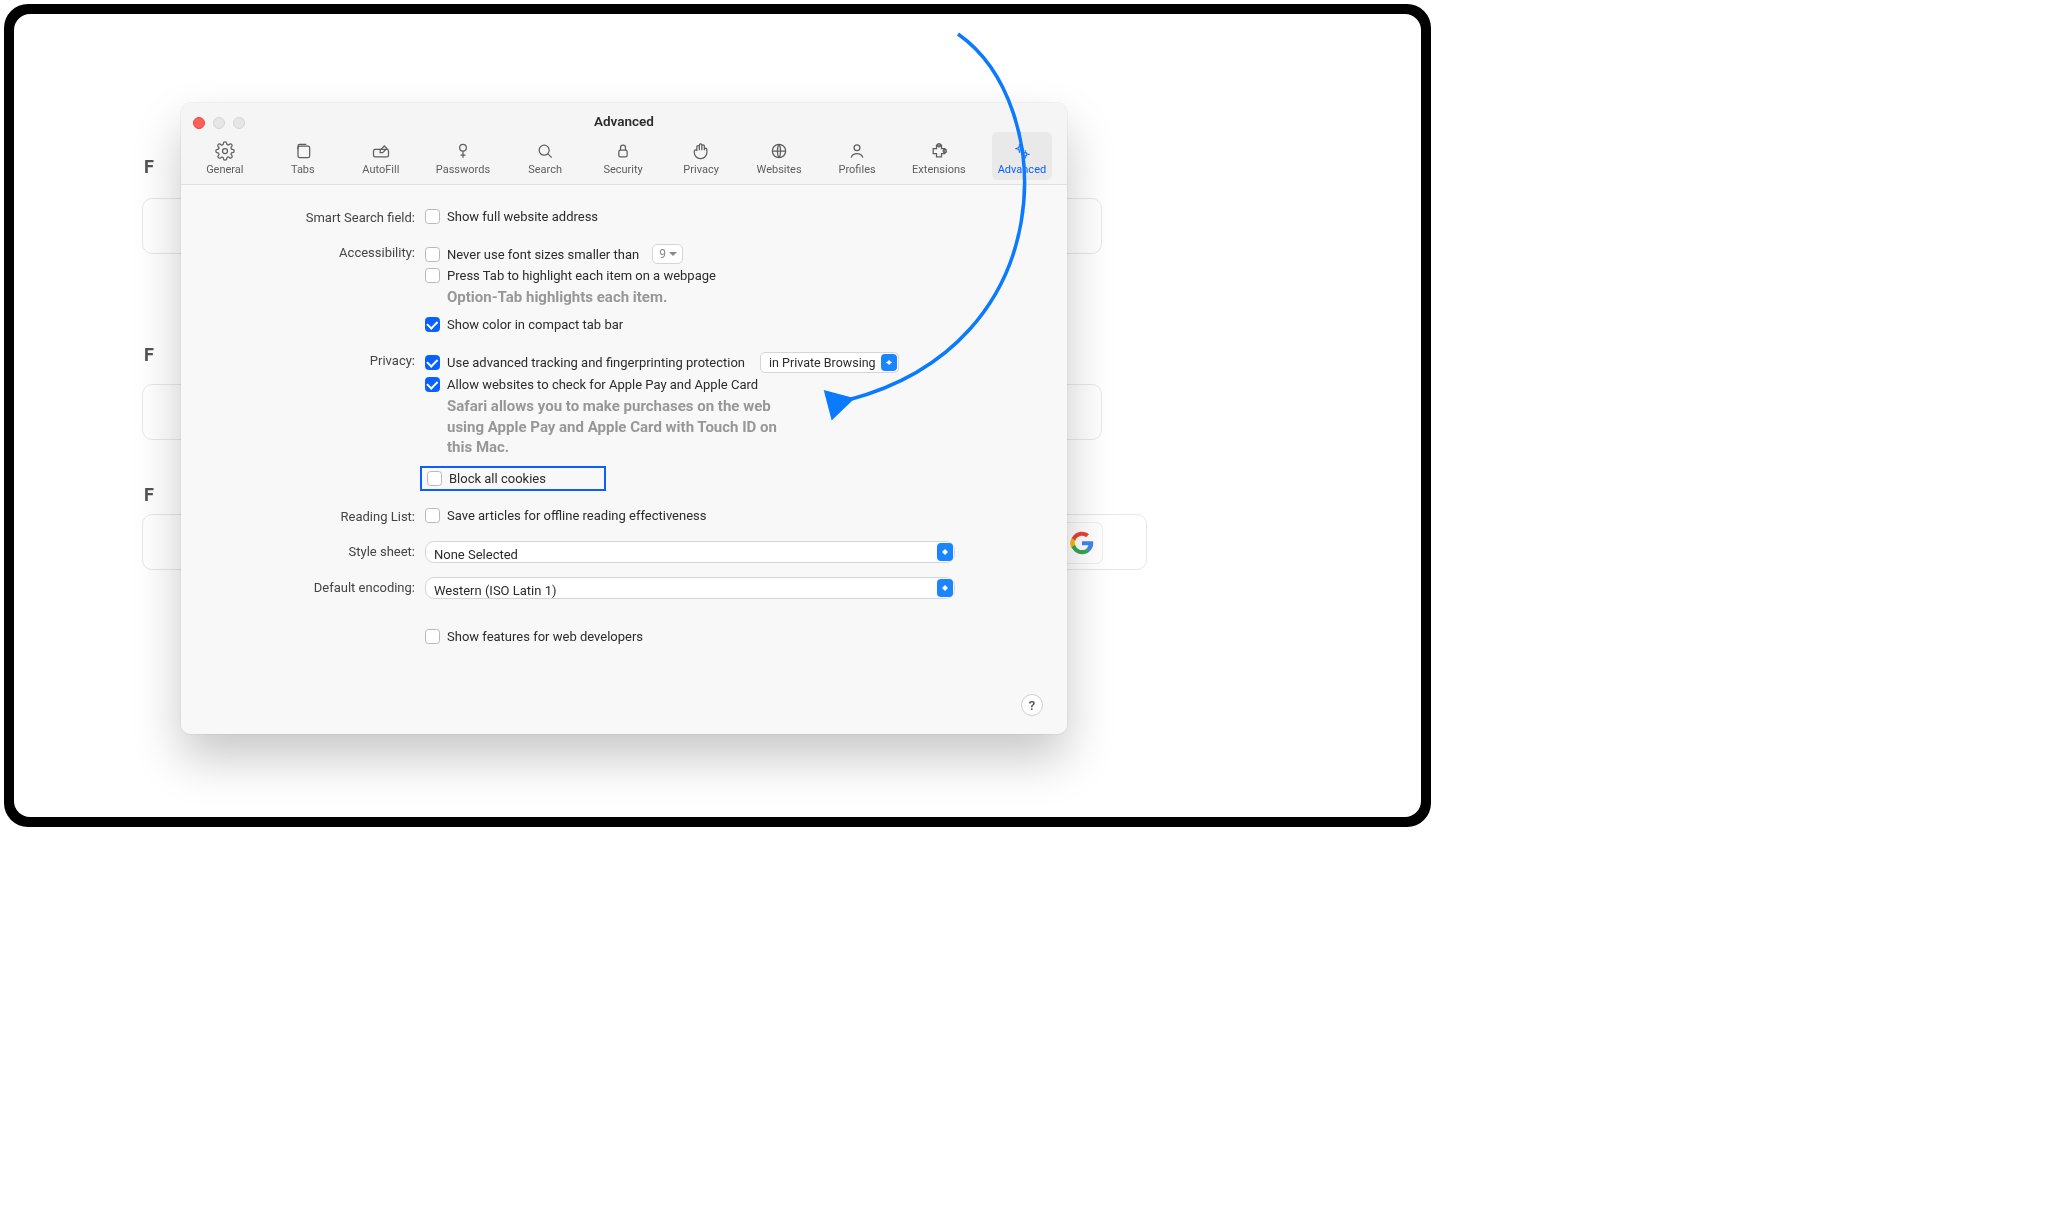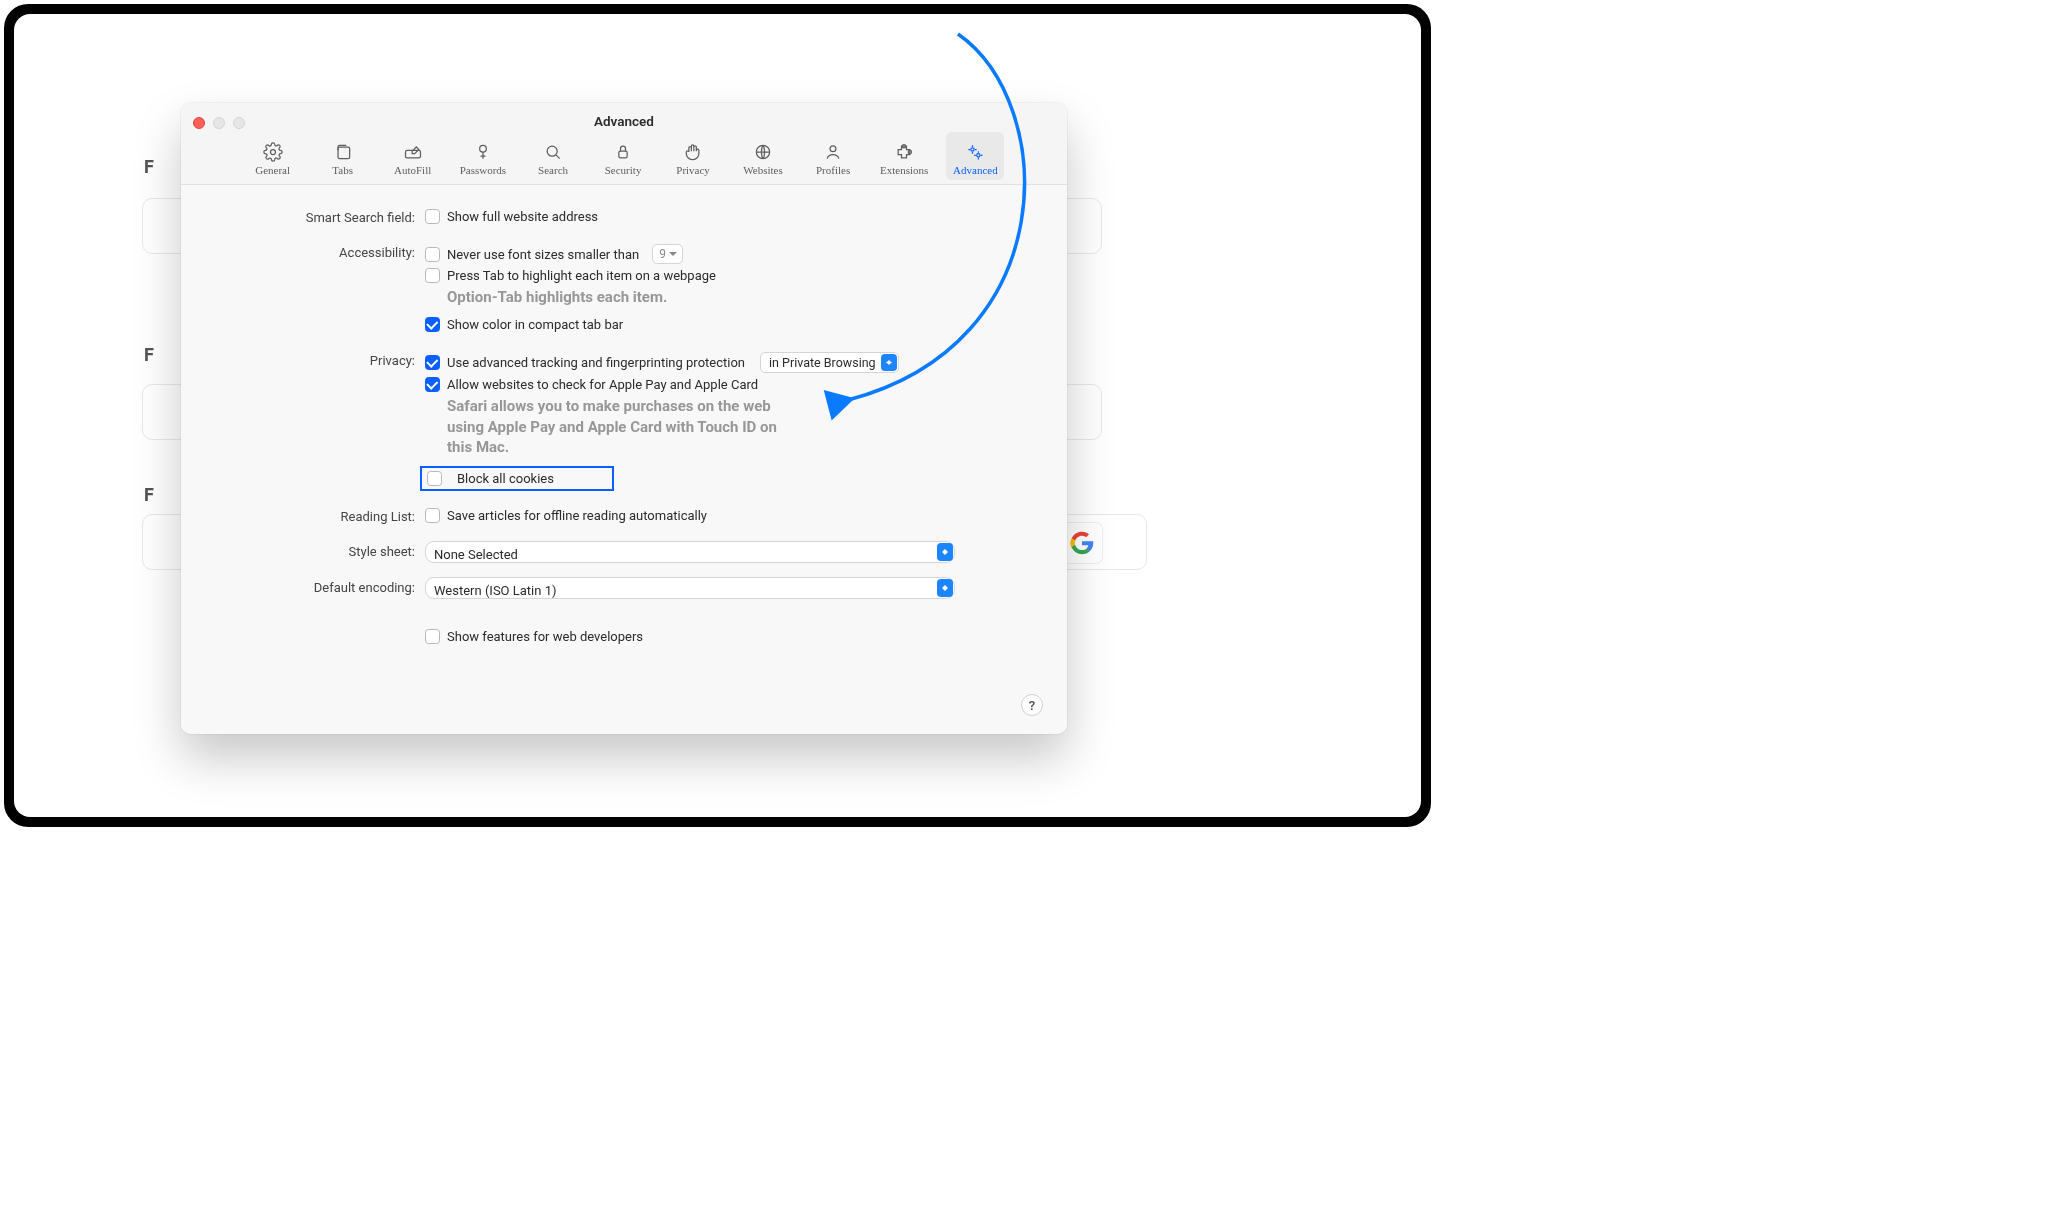--- a/index.html
+++ b/index.html
@@ -96,21 +96,21 @@
   }
   .tl { width:12px; height:12px; border-radius:50%; }
   .tl.close { background:#ff5f57; border:1px solid #e1483f; }
   .tl.min   { background:#e6e6e6; border:1px solid #d4d4d4; }
   .tl.zoom  { background:#e6e6e6; border:1px solid #d4d4d4; }
   .title {
     text-align:center; font-weight:600; font-size:13.5px; padding-top:10px;
   }
   .tabs {
     position:absolute; bottom:4px; left:0; right:0;
-    display:flex; justify-content:center; gap:12px;font-family:Liberation Serif, serif;
+    display:flex; justify-content:center; gap:20px;
   }
   .tab {
     min-width:58px;
     height:48px;
     display:flex; flex-direction:column; align-items:center; justify-content:flex-end;
     gap:2px;
     font-size:11px; color:#5e5e5e;
     padding:0 6px 4px;
     border-radius:6px;
   }
@@ -193,21 +193,21 @@
   .big-select .handle { position:absolute; right:1px; top:1px; bottom:1px; width:16px; background:var(--accent-light); border-radius:4px;}
   .big-select .handle::before, .big-select .handle::after {
     content:''; position:absolute; left:50%; transform:translateX(-50%);
     border:3px solid transparent;
   }
   .big-select .handle::before { top:3px; border-bottom-color:#fff; }
   .big-select .handle::after  { bottom:3px; border-top-color:#fff; }
 
   .highlight-box {
     border:2px solid var(--accent);
-    display:inline-flex; align-items:flex-end; gap:15px;
+    display:inline-flex; align-items:flex-end; gap:7px;
     padding:3px 58px 3px 5px; margin:-3px -5px -3px -5px;
   }
 
   .btn {
     display:inline-flex; align-items:center;
     height:22px; padding:0 12px;
     background:#fff; border:1px solid #cfcfcf; border-radius:5px;
     font-size:13px; box-shadow:0 1px 0 rgba(0,0,0,.02);
   }
 
@@ -425,21 +425,21 @@
         </div>
       </div>
 
       <div class="group-gap"></div>
 
       <div class="row">
         <div class="label">Reading List:</div>
         <div class="body">
           <div class="ck-row">
             <span class="checkbox"></span>
-            <span>Save articles for offline reading automatically</span>
+            <span>Save articles for offline reading effectiveness</span>
           </div>
         </div>
       </div>
 
       <div class="group-gap"></div>
 
       <div class="row">
         <div class="label">Style sheet:</div>
         <div class="body">
           <div class="big-select">

